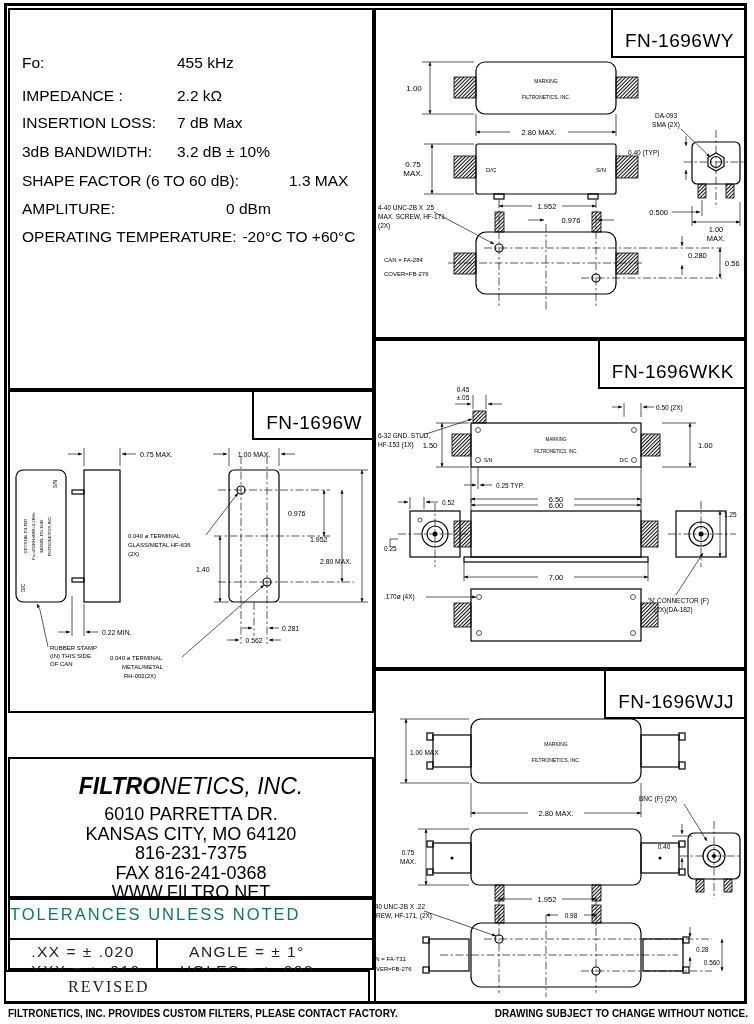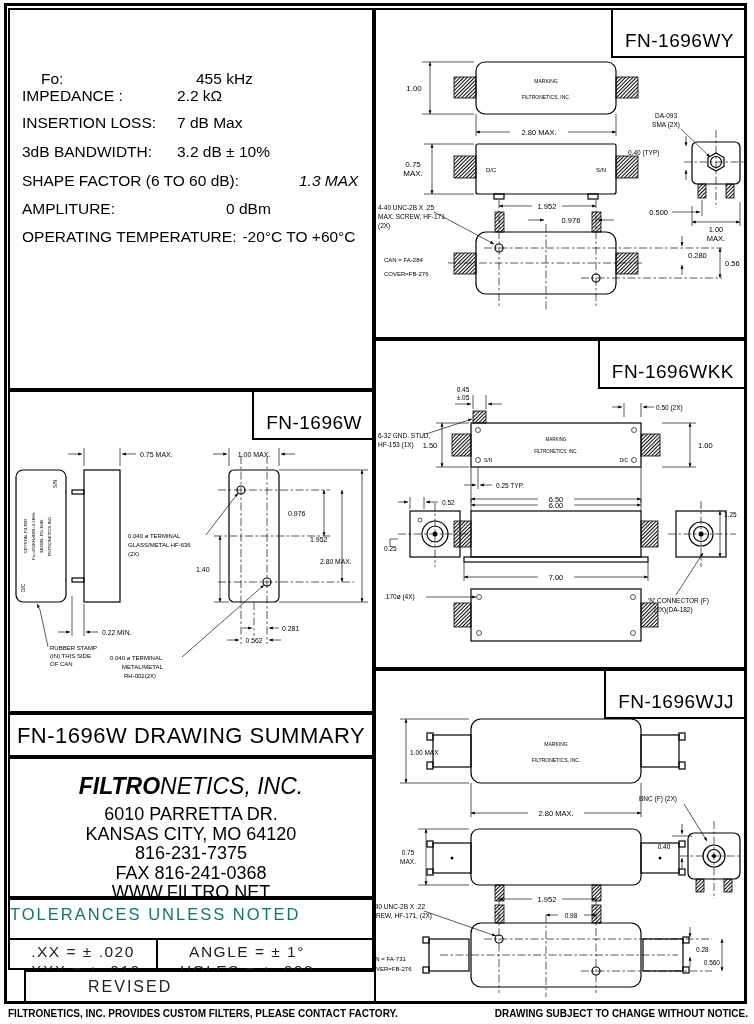--- a/index.html
+++ b/index.html
@@ -52,39 +52,39 @@
     </marker>
     <pattern id="hatch" width="2.6" height="2.6" patternUnits="userSpaceOnUse" patternTransform="rotate(45)">
       <line x1="0.5" y1="0" x2="0.5" y2="2.6" stroke="#000" stroke-width="1"></line>
     </pattern>
   </defs>
 </svg>
 
 <div class="frame"></div>
 
 <div class="panel" style="left:8px;top:8px;width:366px;height:382px;">
-  <div class="spec-row" style="top:60px;margin-left:19px;">
+  <div class="spec-row" style="top:44px;">
     <span>Fo:</span>
     <span class="spec-val" style="left:155px;">455 kHz</span>
   </div>
   <div class="spec-row" style="top:77px;text-align:center;">
     <span>IMPEDANCE :</span>
     <span class="spec-val" style="left:155px;">2.2 kΩ</span>
   </div>
   <div class="spec-row" style="top:104px;">
     <span>INSERTION LOSS:</span>
     <span class="spec-val" style="left:155px;">7 dB Max</span>
   </div>
   <div class="spec-row" style="top:133px;">
     <span>3dB BANDWIDTH:</span>
     <span class="spec-val" style="left:155px;">3.2 dB ± 10%</span>
   </div>
   <div class="spec-row" style="top:162px;">
     <span>SHAPE FACTOR (6 TO 60 dB):</span>
-    <span class="spec-val" style="left:277px;font-style:italic;">1.3 MAX</span>
+    <span class="spec-val" style="left:267px;">1.3 MAX</span>
   </div>
   <div class="spec-row" style="top:190px;">
     <span>AMPLITURE:</span>
     <span class="spec-val" style="left:204px;">0 dBm</span>
   </div>
   <div class="spec-row" style="top:218px;">
     <span>OPERATING TEMPERATURE:</span><span class="spec-val-in">-20°C TO +60°C</span>
   </div>
 </div>
 
@@ -188,23 +188,20 @@
     </g>
     <g>
       <text class="d6" x="100" y="268">0.040 ø TERMINAL</text>
       <text class="d6" x="112" y="277">METAL/METAL</text>
       <text class="d6" x="114" y="286">RH-002(2X)</text>
       <line class="t me" x1="172" y1="265" x2="254" y2="193"></line>
     </g>
   </svg>
 </div>
 
-<div class="panel sum-title" style="left:8px;top:713px;width:366px;height:44px;">
-  <span>FN-1696W DRAWING SUMMARY</span>
-</div>
 
 <div class="panel company" style="left:8px;top:757px;width:366px;height:141px;">
   <div class="co-line1">
     <span class="co-bold">FILTRO</span><span>NETICS, INC.</span>
   </div>
   <div class="co-addr">6010 PARRETTA DR.</div>
   <div class="co-addr">KANSAS CITY, MO 64120</div>
   <div class="co-addr">816-231-7375</div>
   <div class="co-addr">FAX 816-241-0368</div>
   <div class="co-addr">WWW.FILTRO.NET</div>
@@ -217,21 +214,21 @@
       <div>.XX = ± .020</div>
       <div>.XXX = ± .010</div>
     </div>
     <div class="tol-cell tol-right">
       <div>ANGLE = ± 1°</div>
       <div>HOLES = ± .002</div>
     </div>
   </div>
 </div>
 
-<div class="panel revised" style="left:24px;top:970px;width:366px;height:33px;">
+<div class="panel revised" style="left:4px;top:970px;width:366px;height:33px;font-family:Liberation Serif, serif;">
   <span>REVISED</span>
 </div>
 
 <div class="panel" style="left:374px;top:8px;width:372px;height:331px;">
   <div class="titlebox">FN-1696WY</div>
   <svg width="368" height="327" viewBox="0 0 368 327">
 
     <g>
       <rect class="o" x="100" y="52" width="140" height="52" rx="9"></rect>
       <text class="d5 am" x="170" y="73">MARKING</text>

